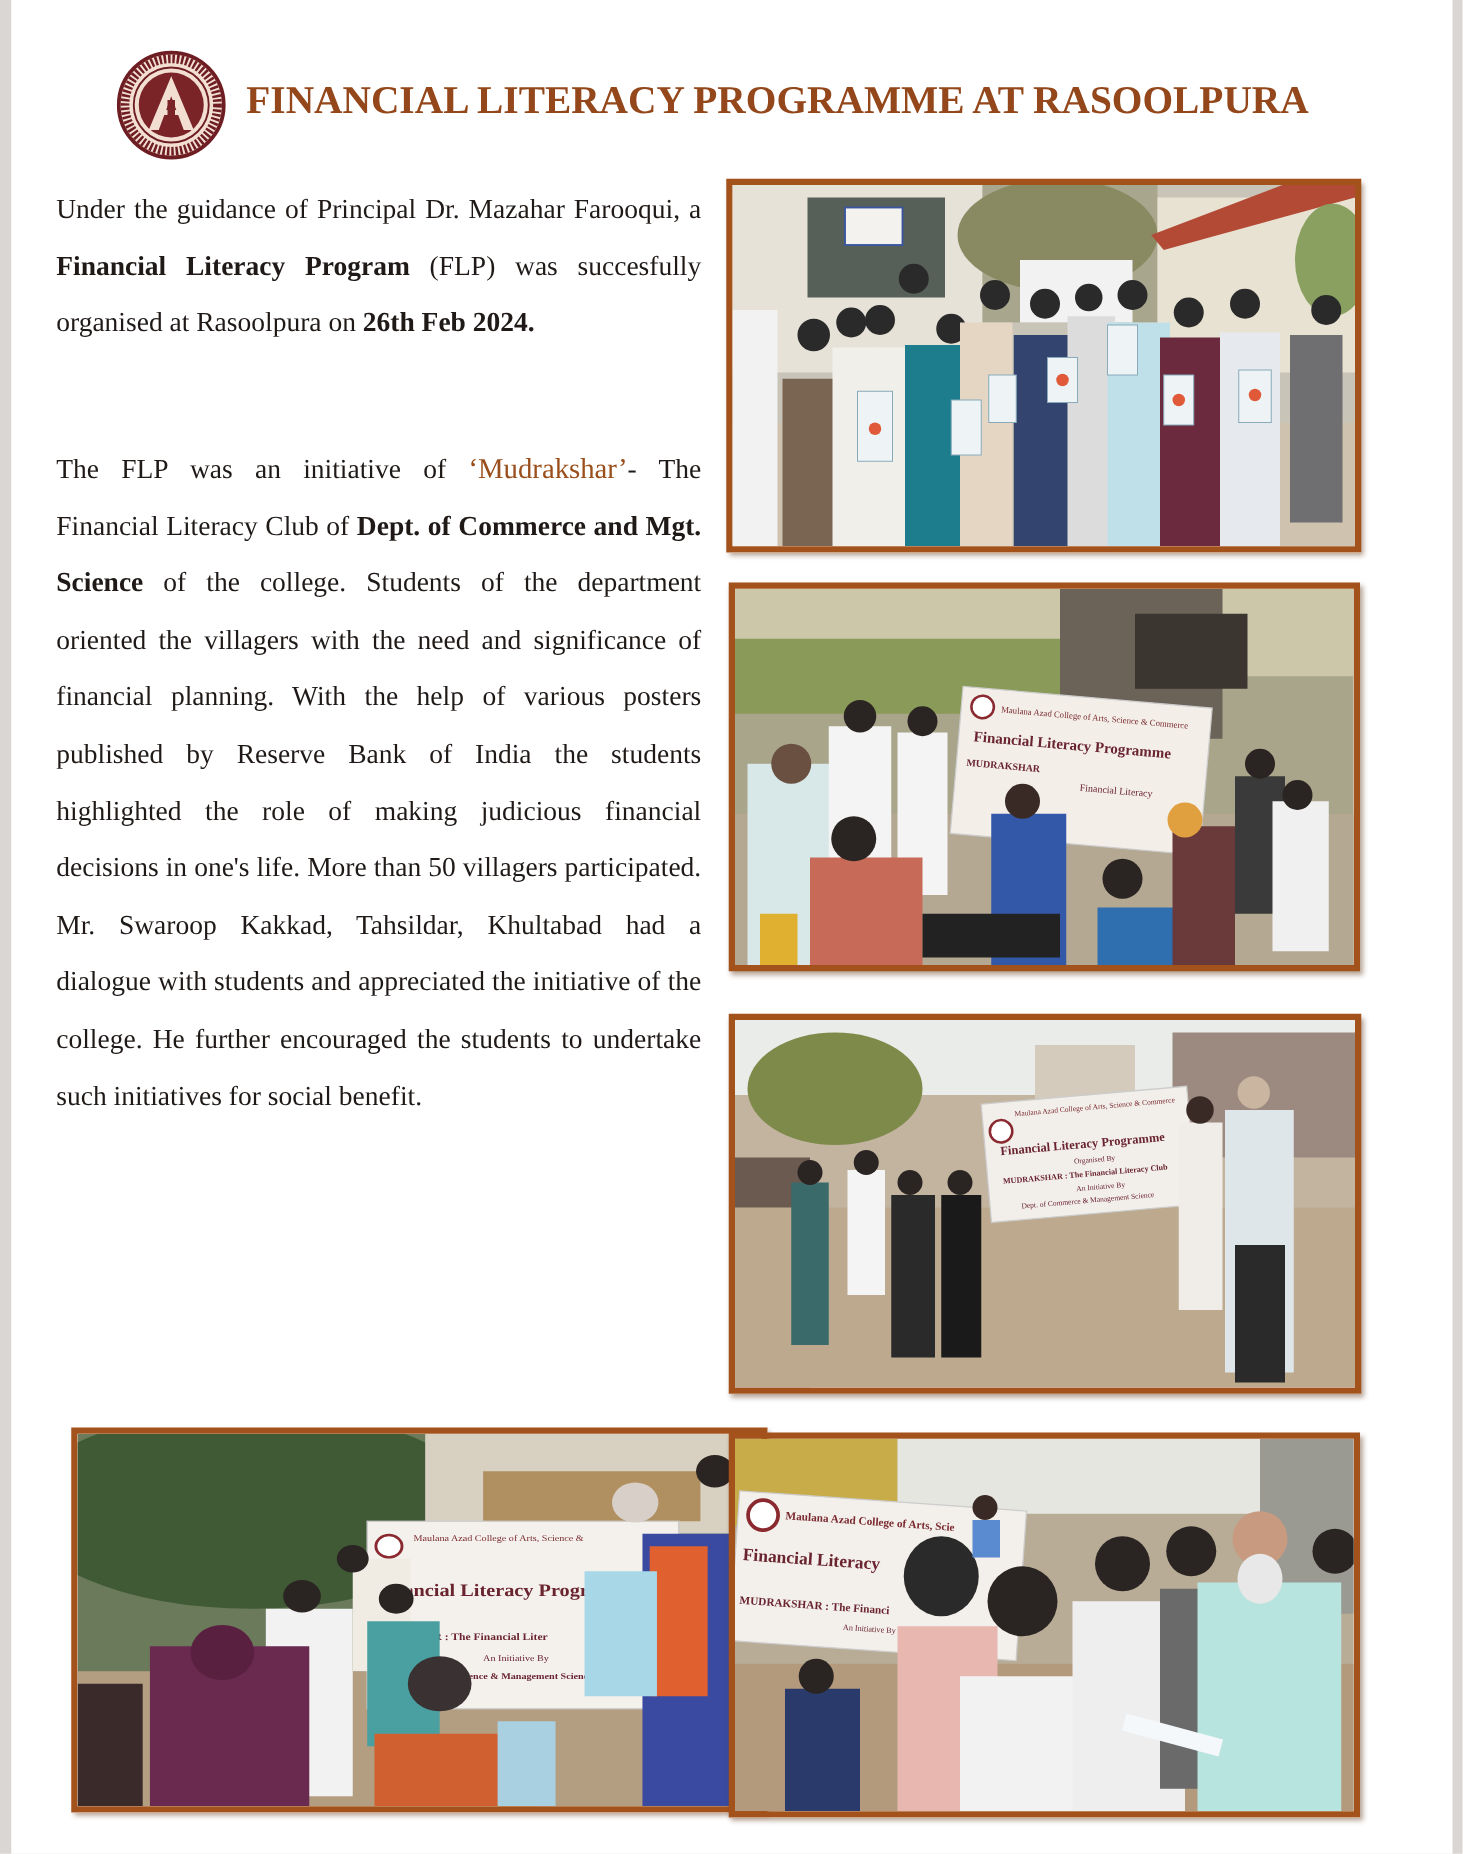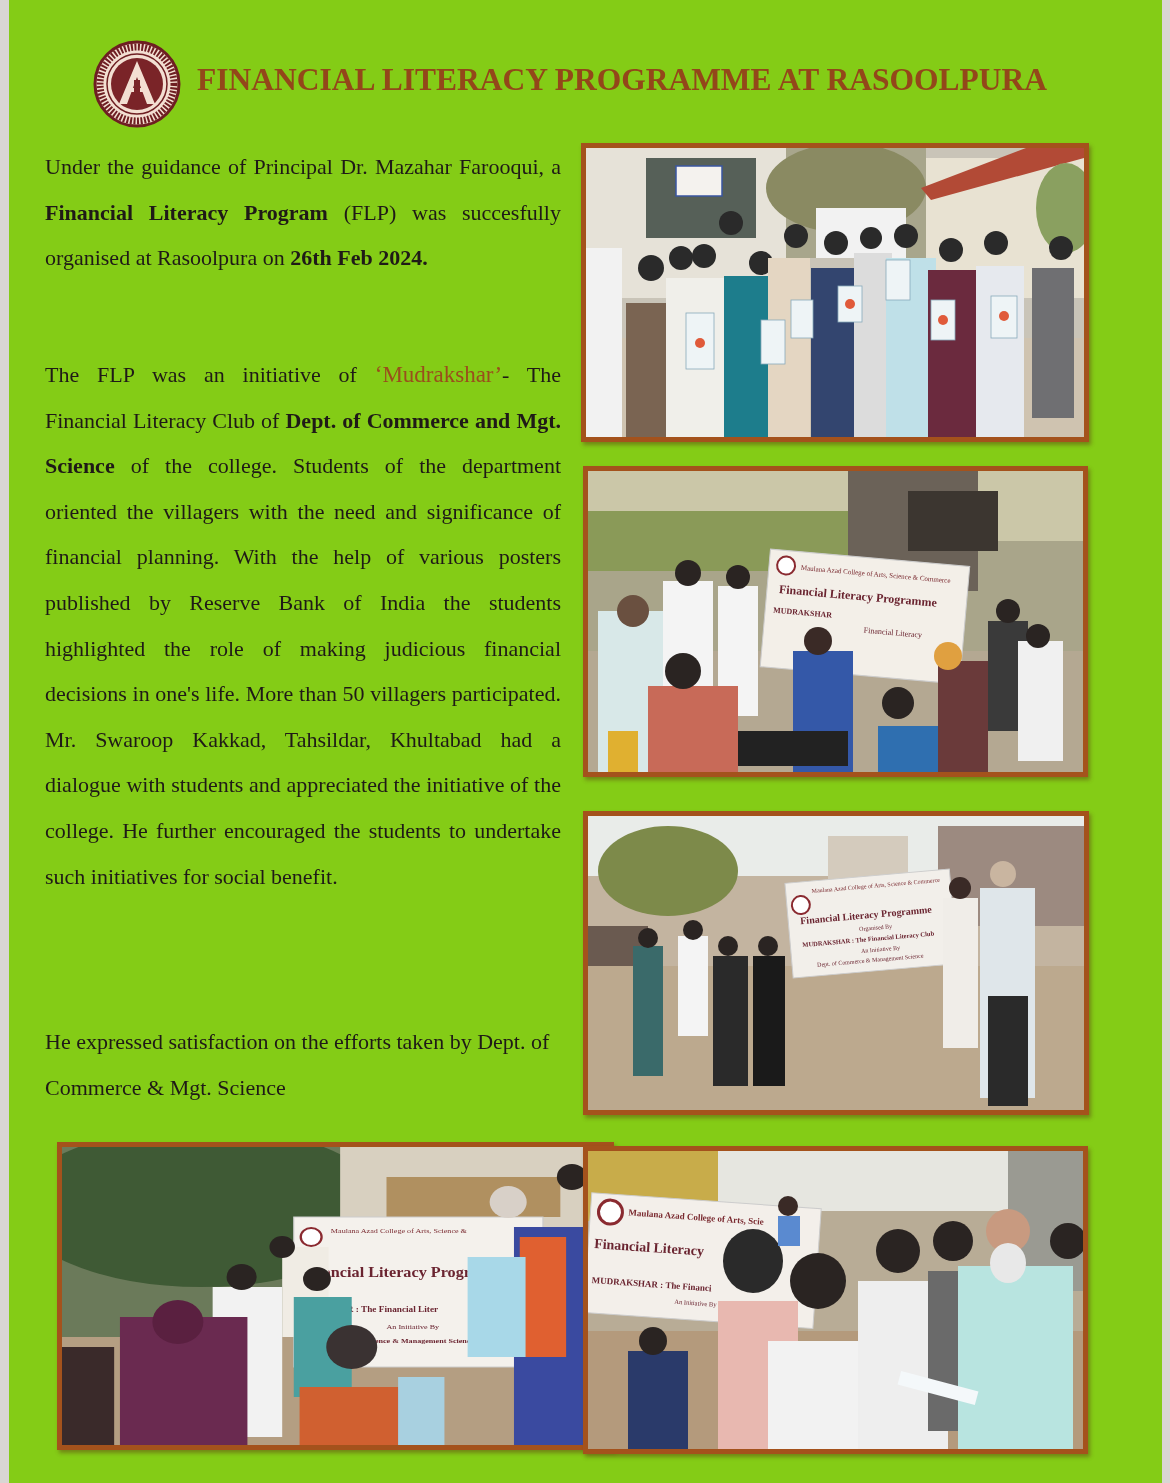--- a/index.html
+++ b/index.html
@@ -3,21 +3,21 @@
 <meta charset="utf-8">
 <style>
   html, body { margin: 0; padding: 0; }
   body {
     width: 1170px; height: 1483px; position: relative; overflow: hidden;
     background: #d9d6d3;
     font-family: "Liberation Serif", serif;
   }
   .page {
     position: absolute; left: 9px; top: 0; width: 1153px; height: 1483px;
-    background: #84cc16;
+    background: #ffffff;
   }
   .logo {
     position: absolute; left: 84px; top: 40px; width: 88px; height: 88px;
   }
   .title {
     position: absolute; left: 188px; top: 62px;
     font-family: "Liberation Serif", serif; font-weight: bold;
     font-size: 31.5px; color: #93471a; letter-spacing: 0px; white-space: nowrap;
   }
   .text {
@@ -64,23 +64,20 @@
   <div class="title">FINANCIAL LITERACY PROGRAMME AT RASOOLPURA</div>
 
   <div class="text p1">
     <p><span>Under the guidance of Principal Dr. Mazahar Farooqui, a </span><b>Financial Literacy Program</b><span> (FLP) was succesfully organised at Rasoolpura on </span><b>26th Feb 2024.</b></p>
   </div>
 
   <div class="text p2">
     <p><span>The FLP was an initiative of </span><span class="mudra">‘Mudrakshar’</span><span>- The Financial Literacy Club of </span><b>Dept. of Commerce and Mgt. Science</b><span> of the college. Students of the department oriented the villagers with the need and significance of financial planning. With the help of various posters published by Reserve Bank of India the students highlighted the role of making judicious financial decisions in one's life. More than 50 villagers participated. Mr. Swaroop Kakkad, Tahsildar, Khultabad had a dialogue with students and appreciated the initiative of the college. He further encouraged the students to undertake such initiatives for social benefit.</span></p>
   </div>
 
-  <div class="text p3">
-    <p style="text-align:left">He expressed satisfaction on the efforts taken by Dept. of Commerce &amp; Mgt. Science</p>
-  </div>
 
   <div class="photo ph1">
     <svg viewBox="0 0 498 289" preserveAspectRatio="none">
       <rect width="498" height="289" fill="#c9c4b8"></rect>
       <rect x="0" y="0" width="200" height="150" fill="#e6e2d8"></rect>
       <rect x="60" y="10" width="110" height="80" fill="#566058"></rect>
       <rect x="90" y="18" width="46" height="30" fill="#f4f2ee" stroke="#3a55a0" stroke-width="1.5"></rect>
       <rect x="200" y="0" width="140" height="110" fill="#a8a68c"></rect>
       <ellipse cx="260" cy="40" rx="80" ry="45" fill="#8a8a62"></ellipse>
       <rect x="340" y="10" width="158" height="140" fill="#e8e2d2"></rect>

